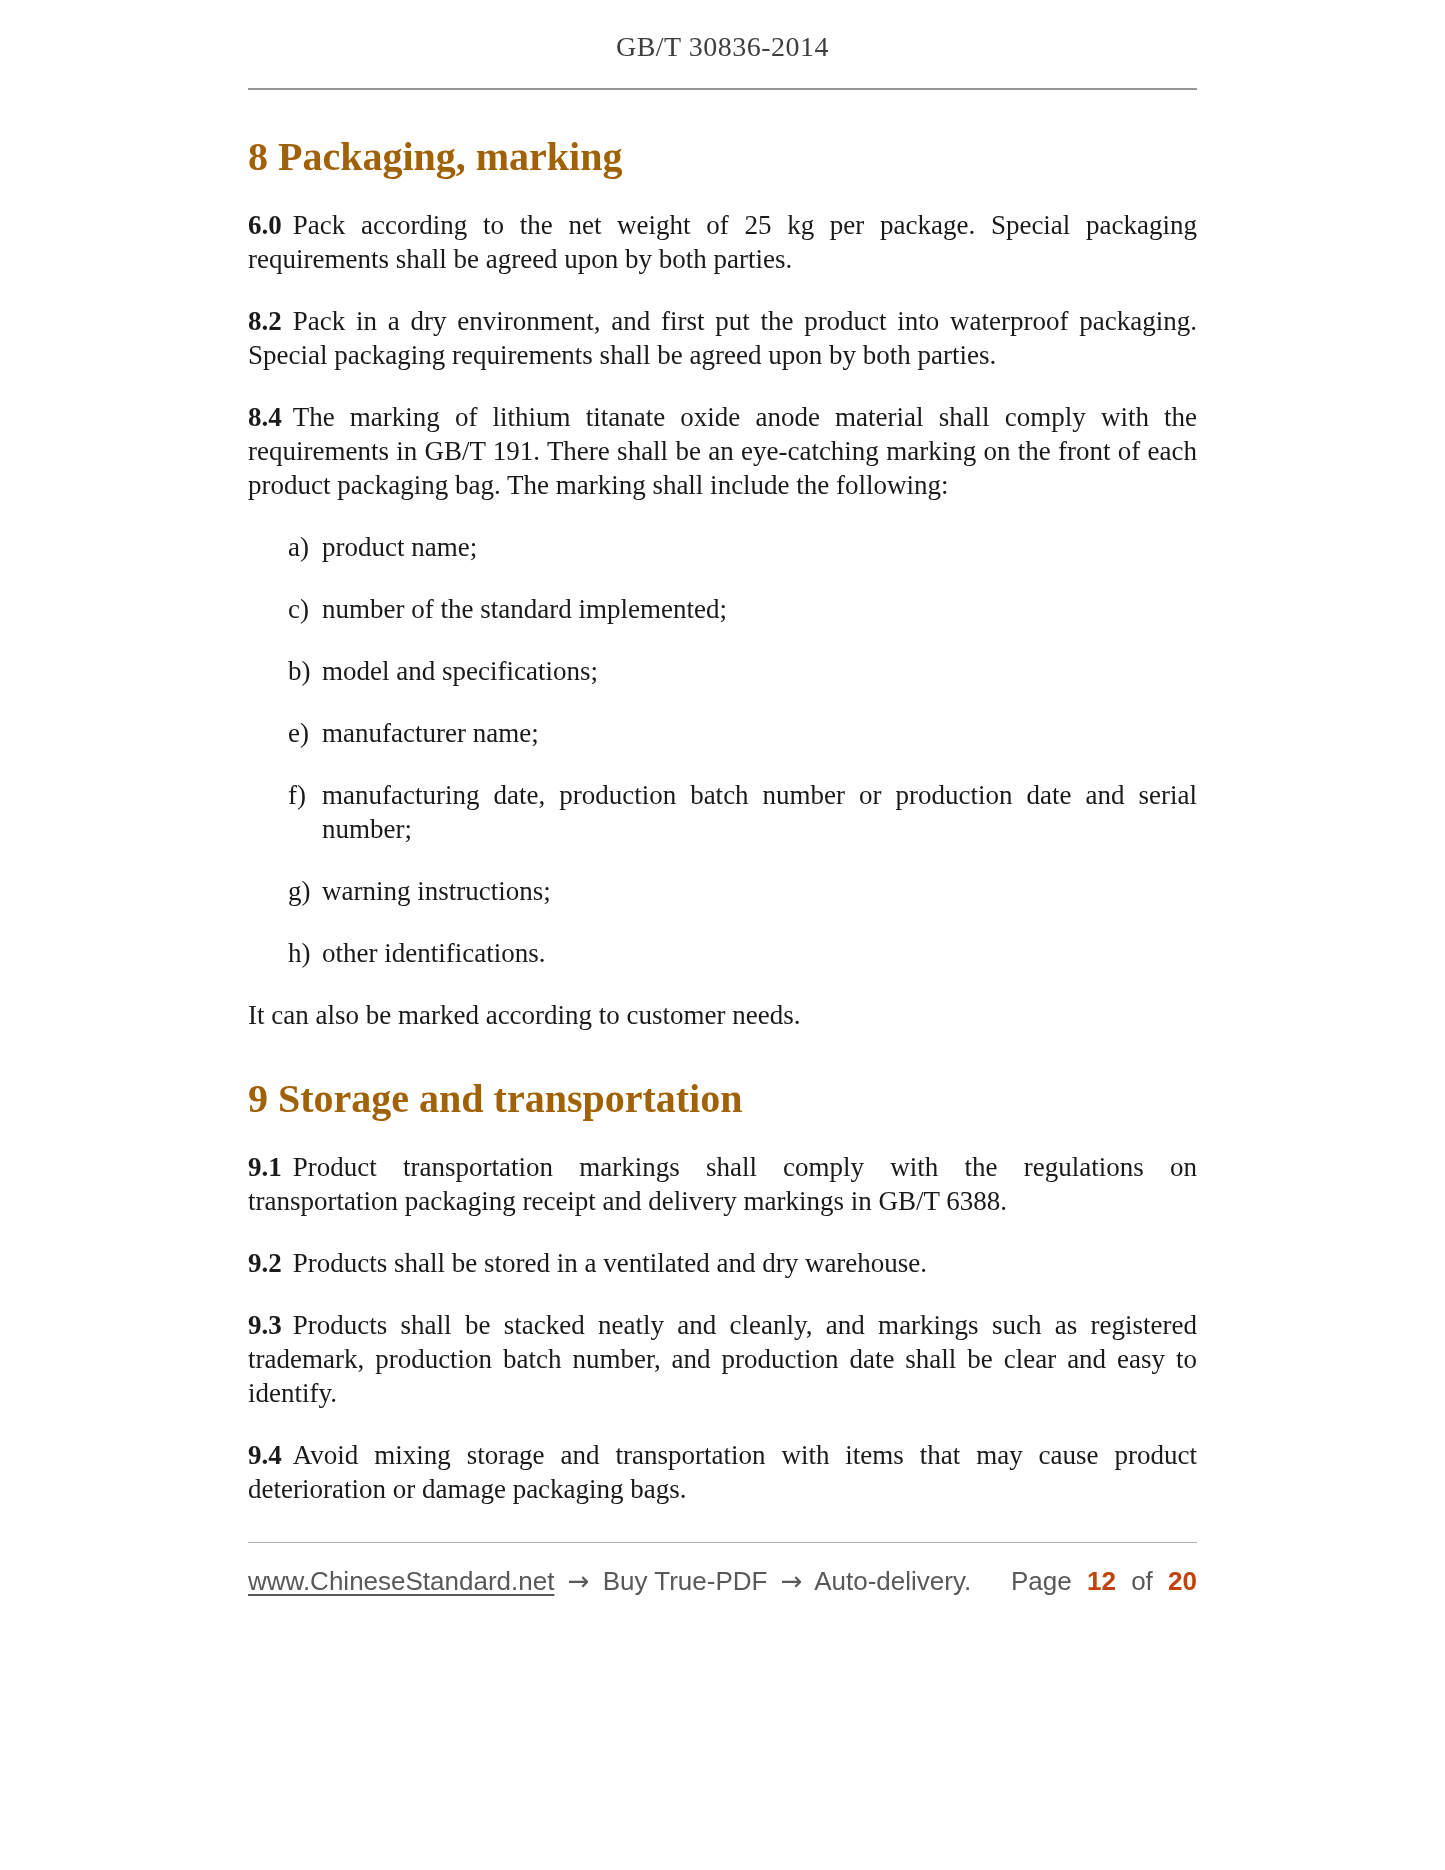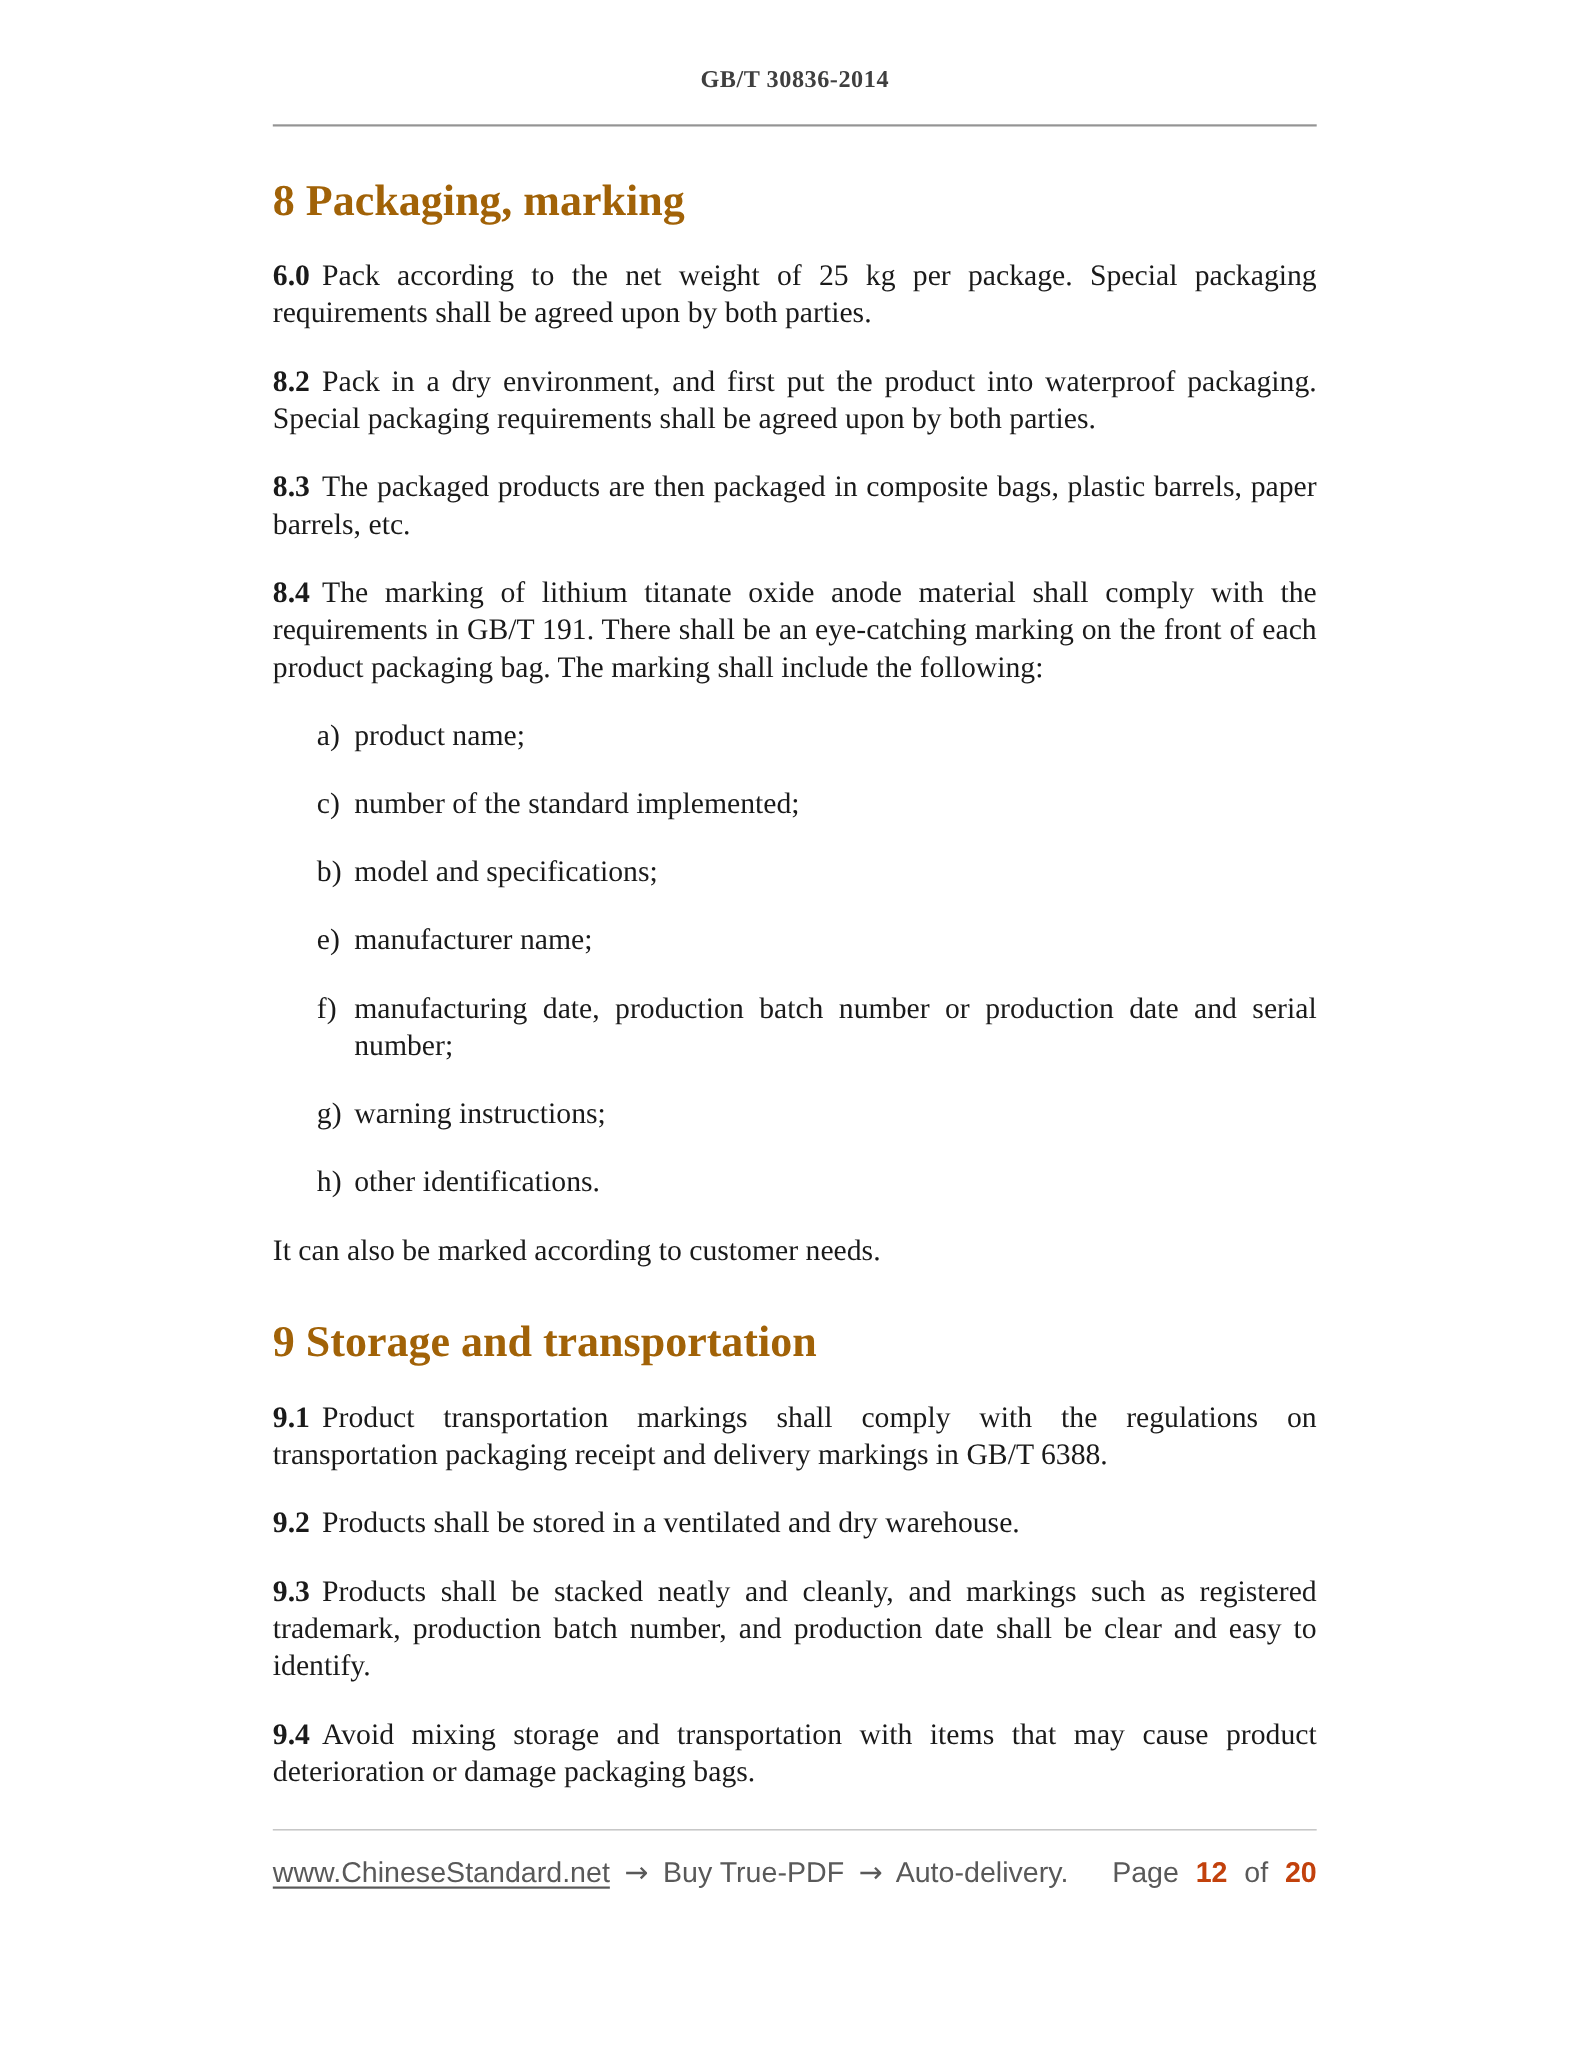--- a/index.html
+++ b/index.html
@@ -10,27 +10,26 @@
     background: #ffffff;
     overflow: hidden;
     font-family: "Liberation Serif", "DejaVu Serif", serif;
     color: #1a1a1a;
   }
   .content {
     margin: 0 auto;
     width: 949px;
   }
   .doc-header {
-    padding-top: 55px;
+    padding-top: 30px;
     text-align: center;
-    font-size: 22px;
+    font-size: 28px;
     line-height: 34px;
     color: #3f3f3f;
     letter-spacing: 0.5px;
-    font-weight: bold;
   }
   .header-rule {
     margin-top: 24px;
     border: none;
     border-top: 2px solid #949494;
     height: 0;
   }
   h1.section-heading {
     font-size: 40px;
     line-height: 46px;
@@ -88,21 +87,20 @@
 
     <div class="doc-header">GB/T 30836-2014</div>
     <div class="header-rule"></div>
 
     <h1 class="section-heading">8 Packaging, marking</h1>
 
     <p class="body"><span class="pnum">6.0</span><span>Pack according to the net weight of 25 kg per package. Special packaging requirements shall be agreed upon by both parties.</span></p>
 
     <p class="body"><span class="pnum">8.2</span><span>Pack in a dry environment, and first put the product into waterproof packaging. Special packaging requirements shall be agreed upon by both parties.</span></p>
 
-    <p class="body"><span class="pnum">8.3</span><span>The packaged products are then packaged in composite bags, plastic barrels, paper barrels, etc.</span></p>
 
     <p class="body"><span class="pnum">8.4</span><span>The marking of lithium titanate oxide anode material shall comply with the requirements in GB/T 191. There shall be an eye-catching marking on the front of each product packaging bag. The marking shall include the following:</span></p>
 
     <p class="list-item"><span class="marker">a)</span><span>product name;</span></p>
 
     <p class="list-item"><span class="marker">c)</span><span>number of the standard implemented;</span></p>
 
     <p class="list-item"><span class="marker">b)</span><span>model and specifications;</span></p>
 
 

